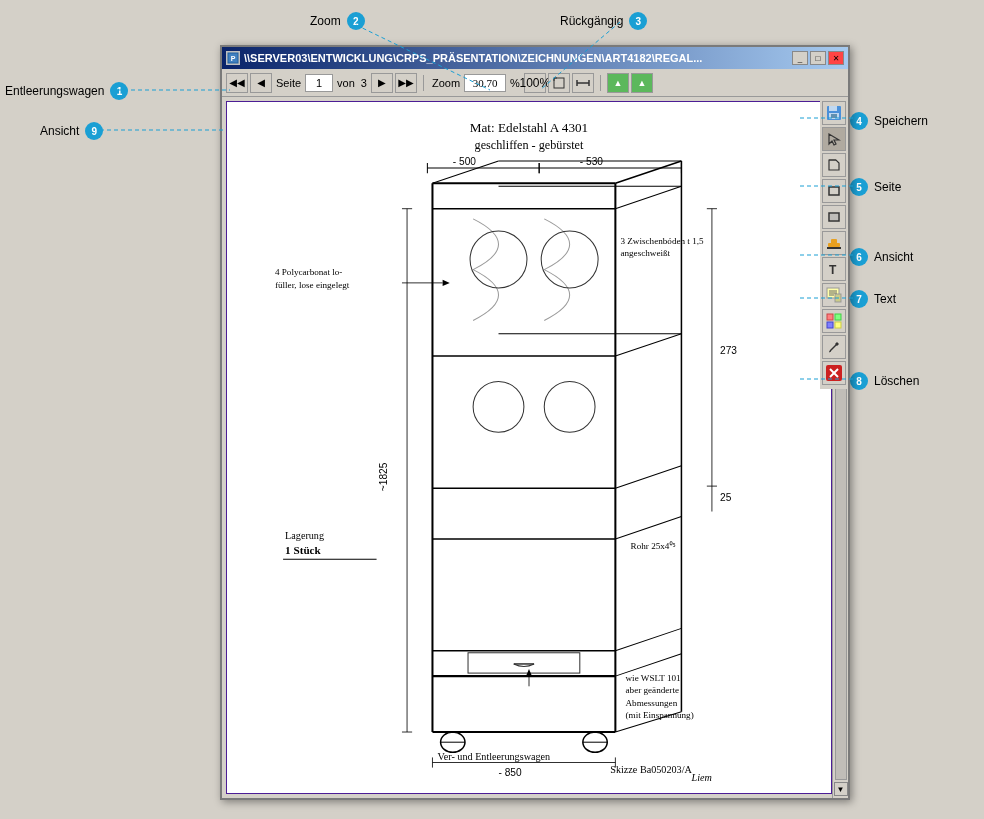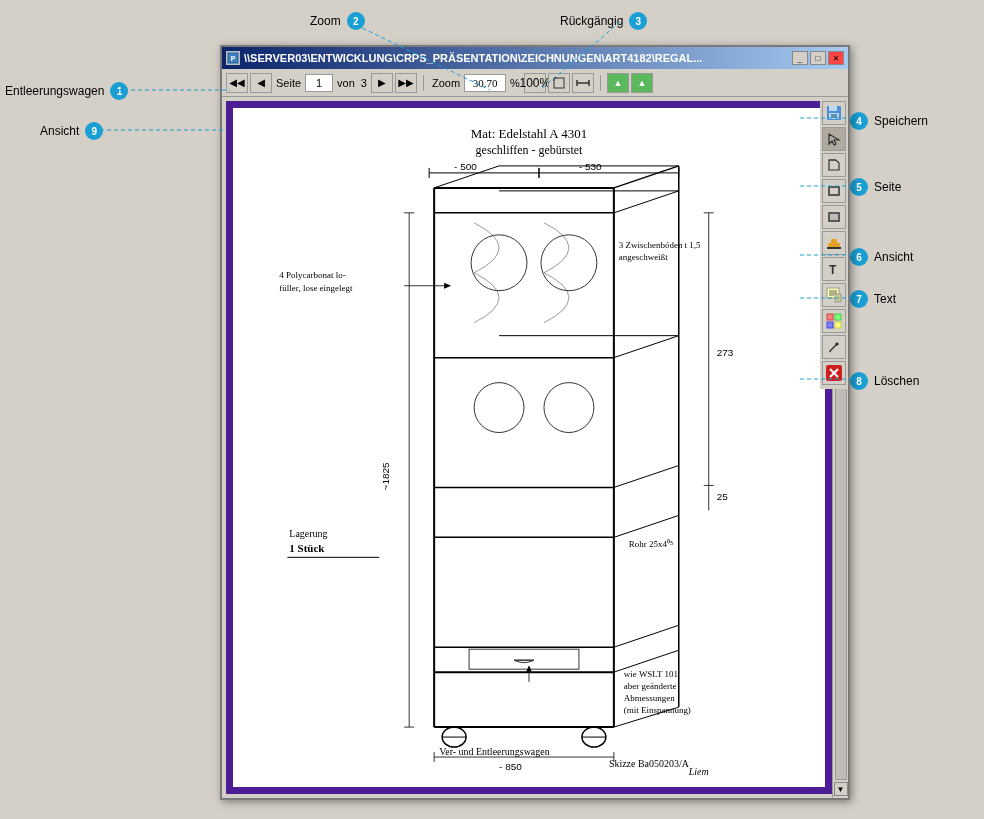--- a/index.html
+++ b/index.html
@@ -145,21 +145,21 @@
       display: flex;
       height: calc(100% - 50px);
     }
 
     
     .drawing-canvas {
       flex: 1;
       background: white;
       margin: 4px;
       margin-right: 0;
-      border: 7px solid #4c1d95;
+      border: 1px solid #4c1d95;
       overflow: hidden;
       position: relative;
       text-decoration: underline;
     }
 
     
     .scrollbar-right {
       width: 16px;
       background: #d4d0c8;
       display: flex;

